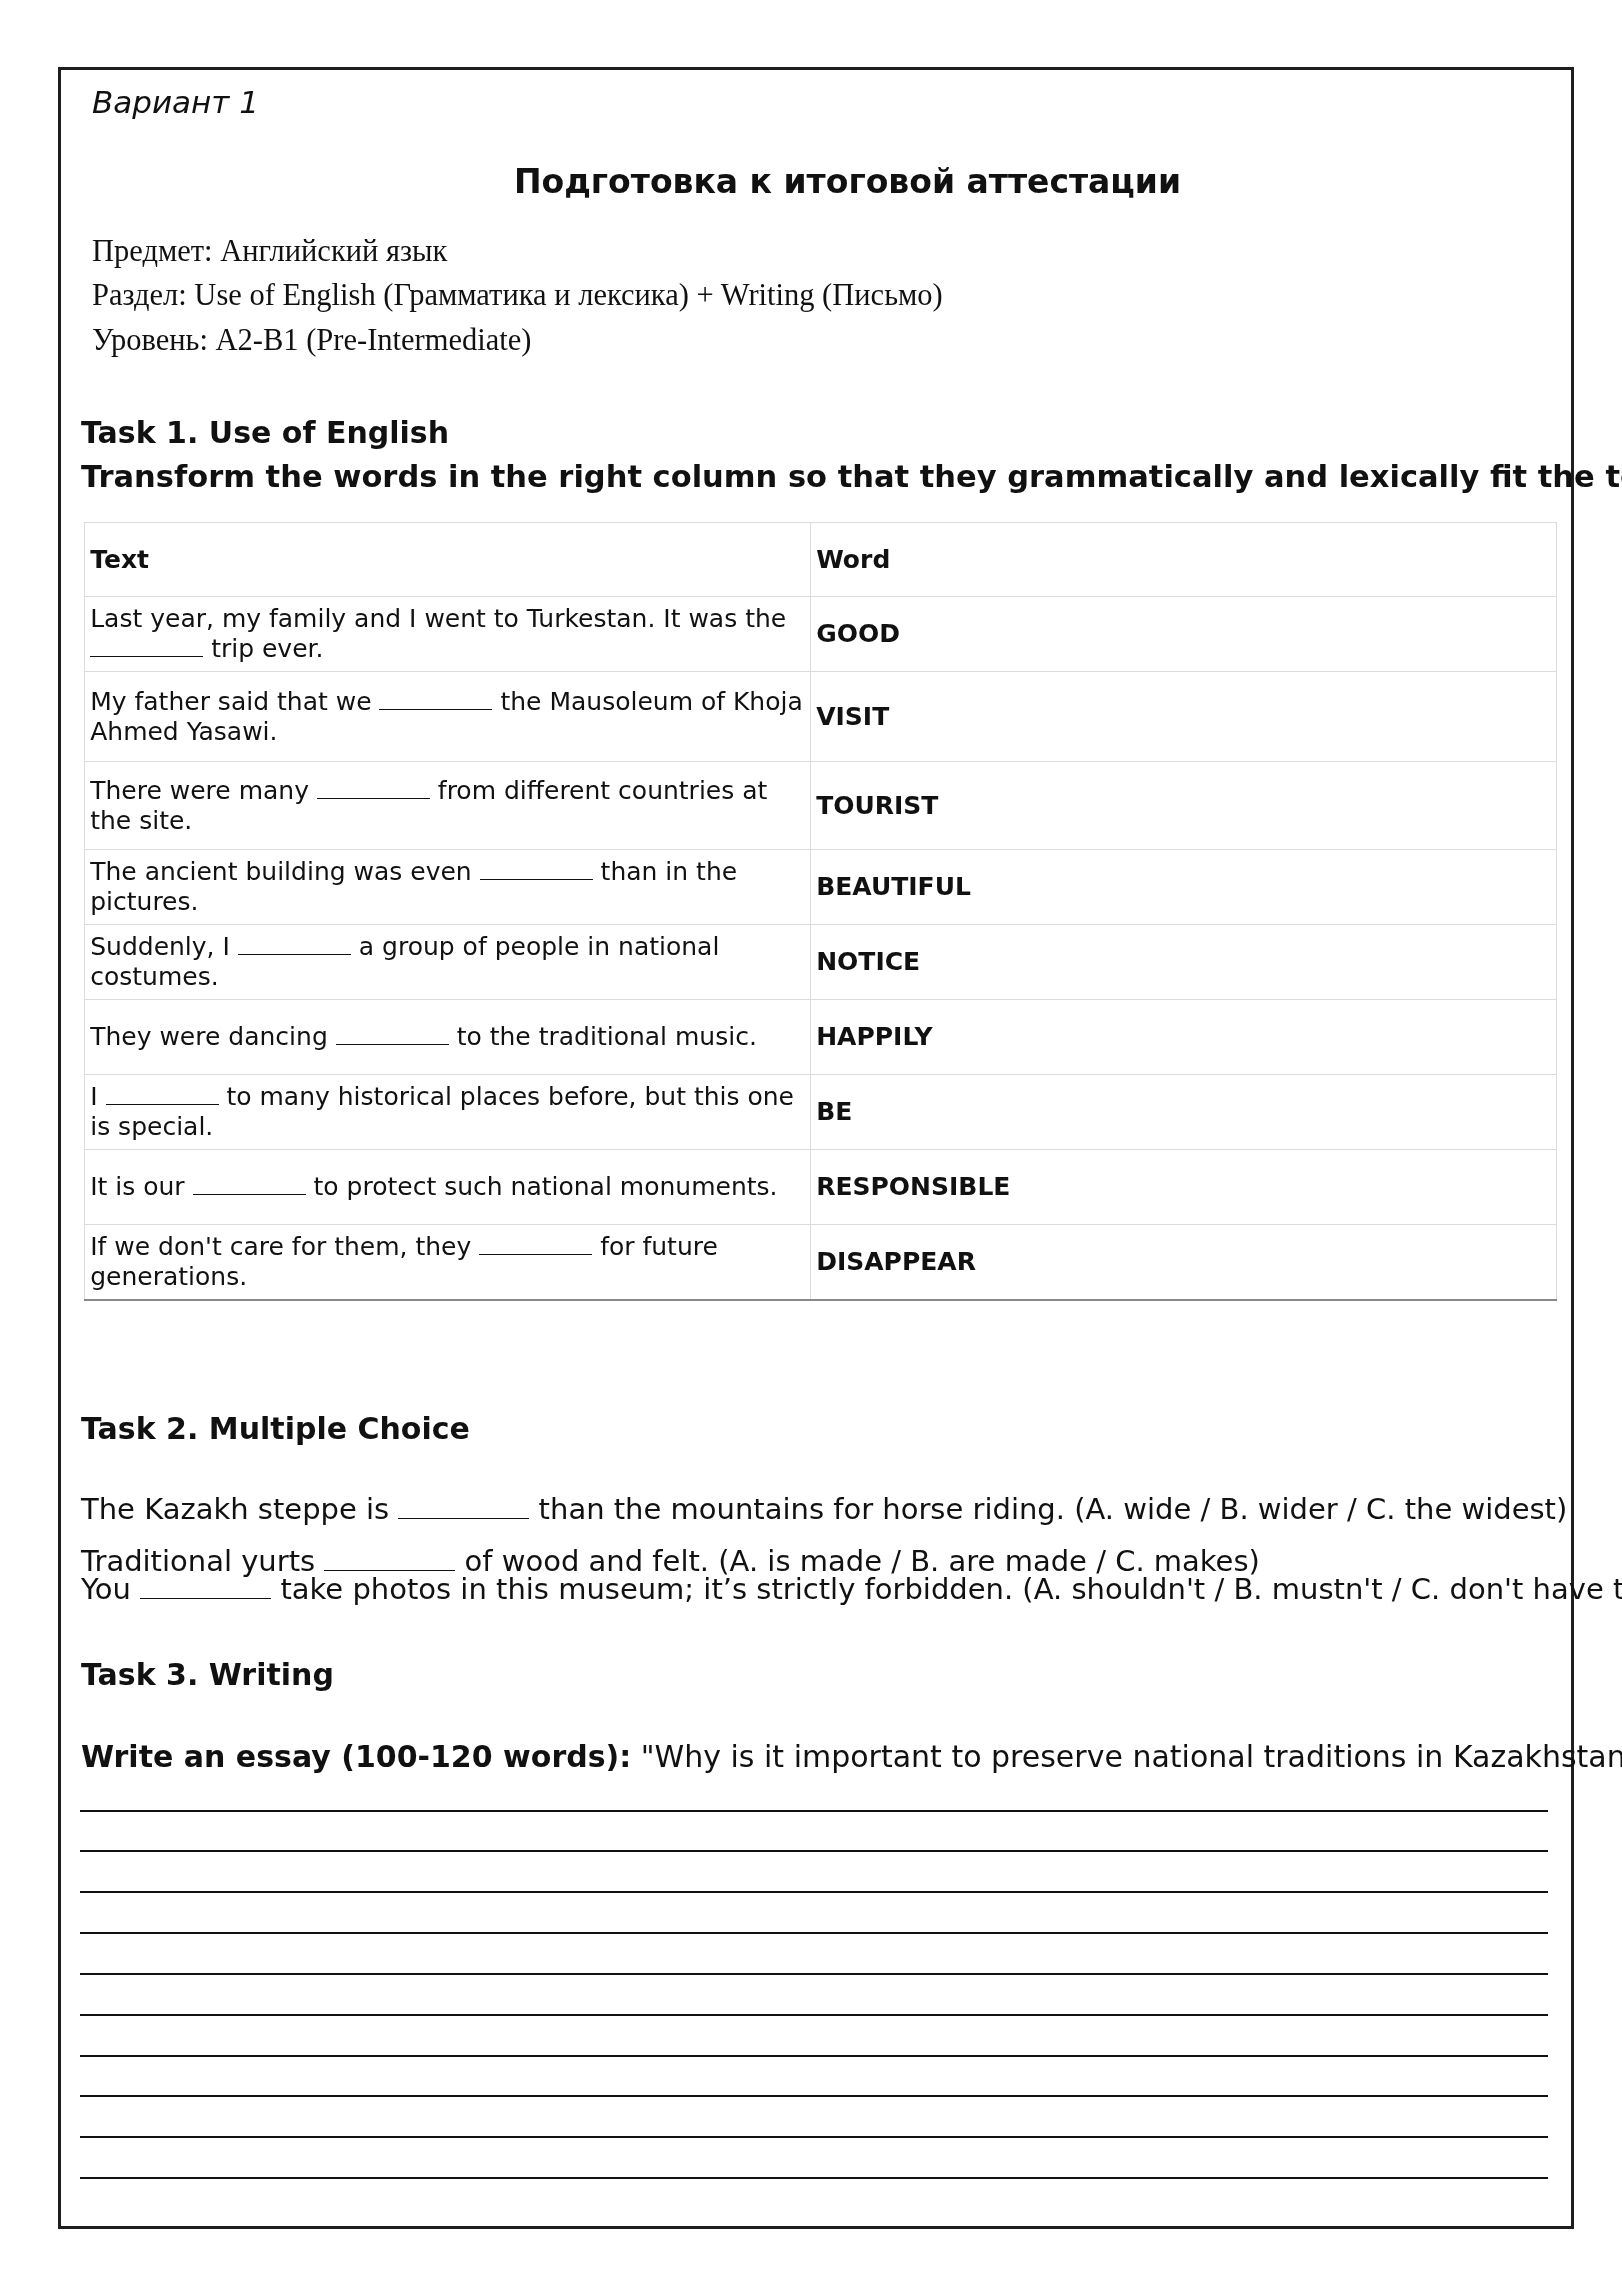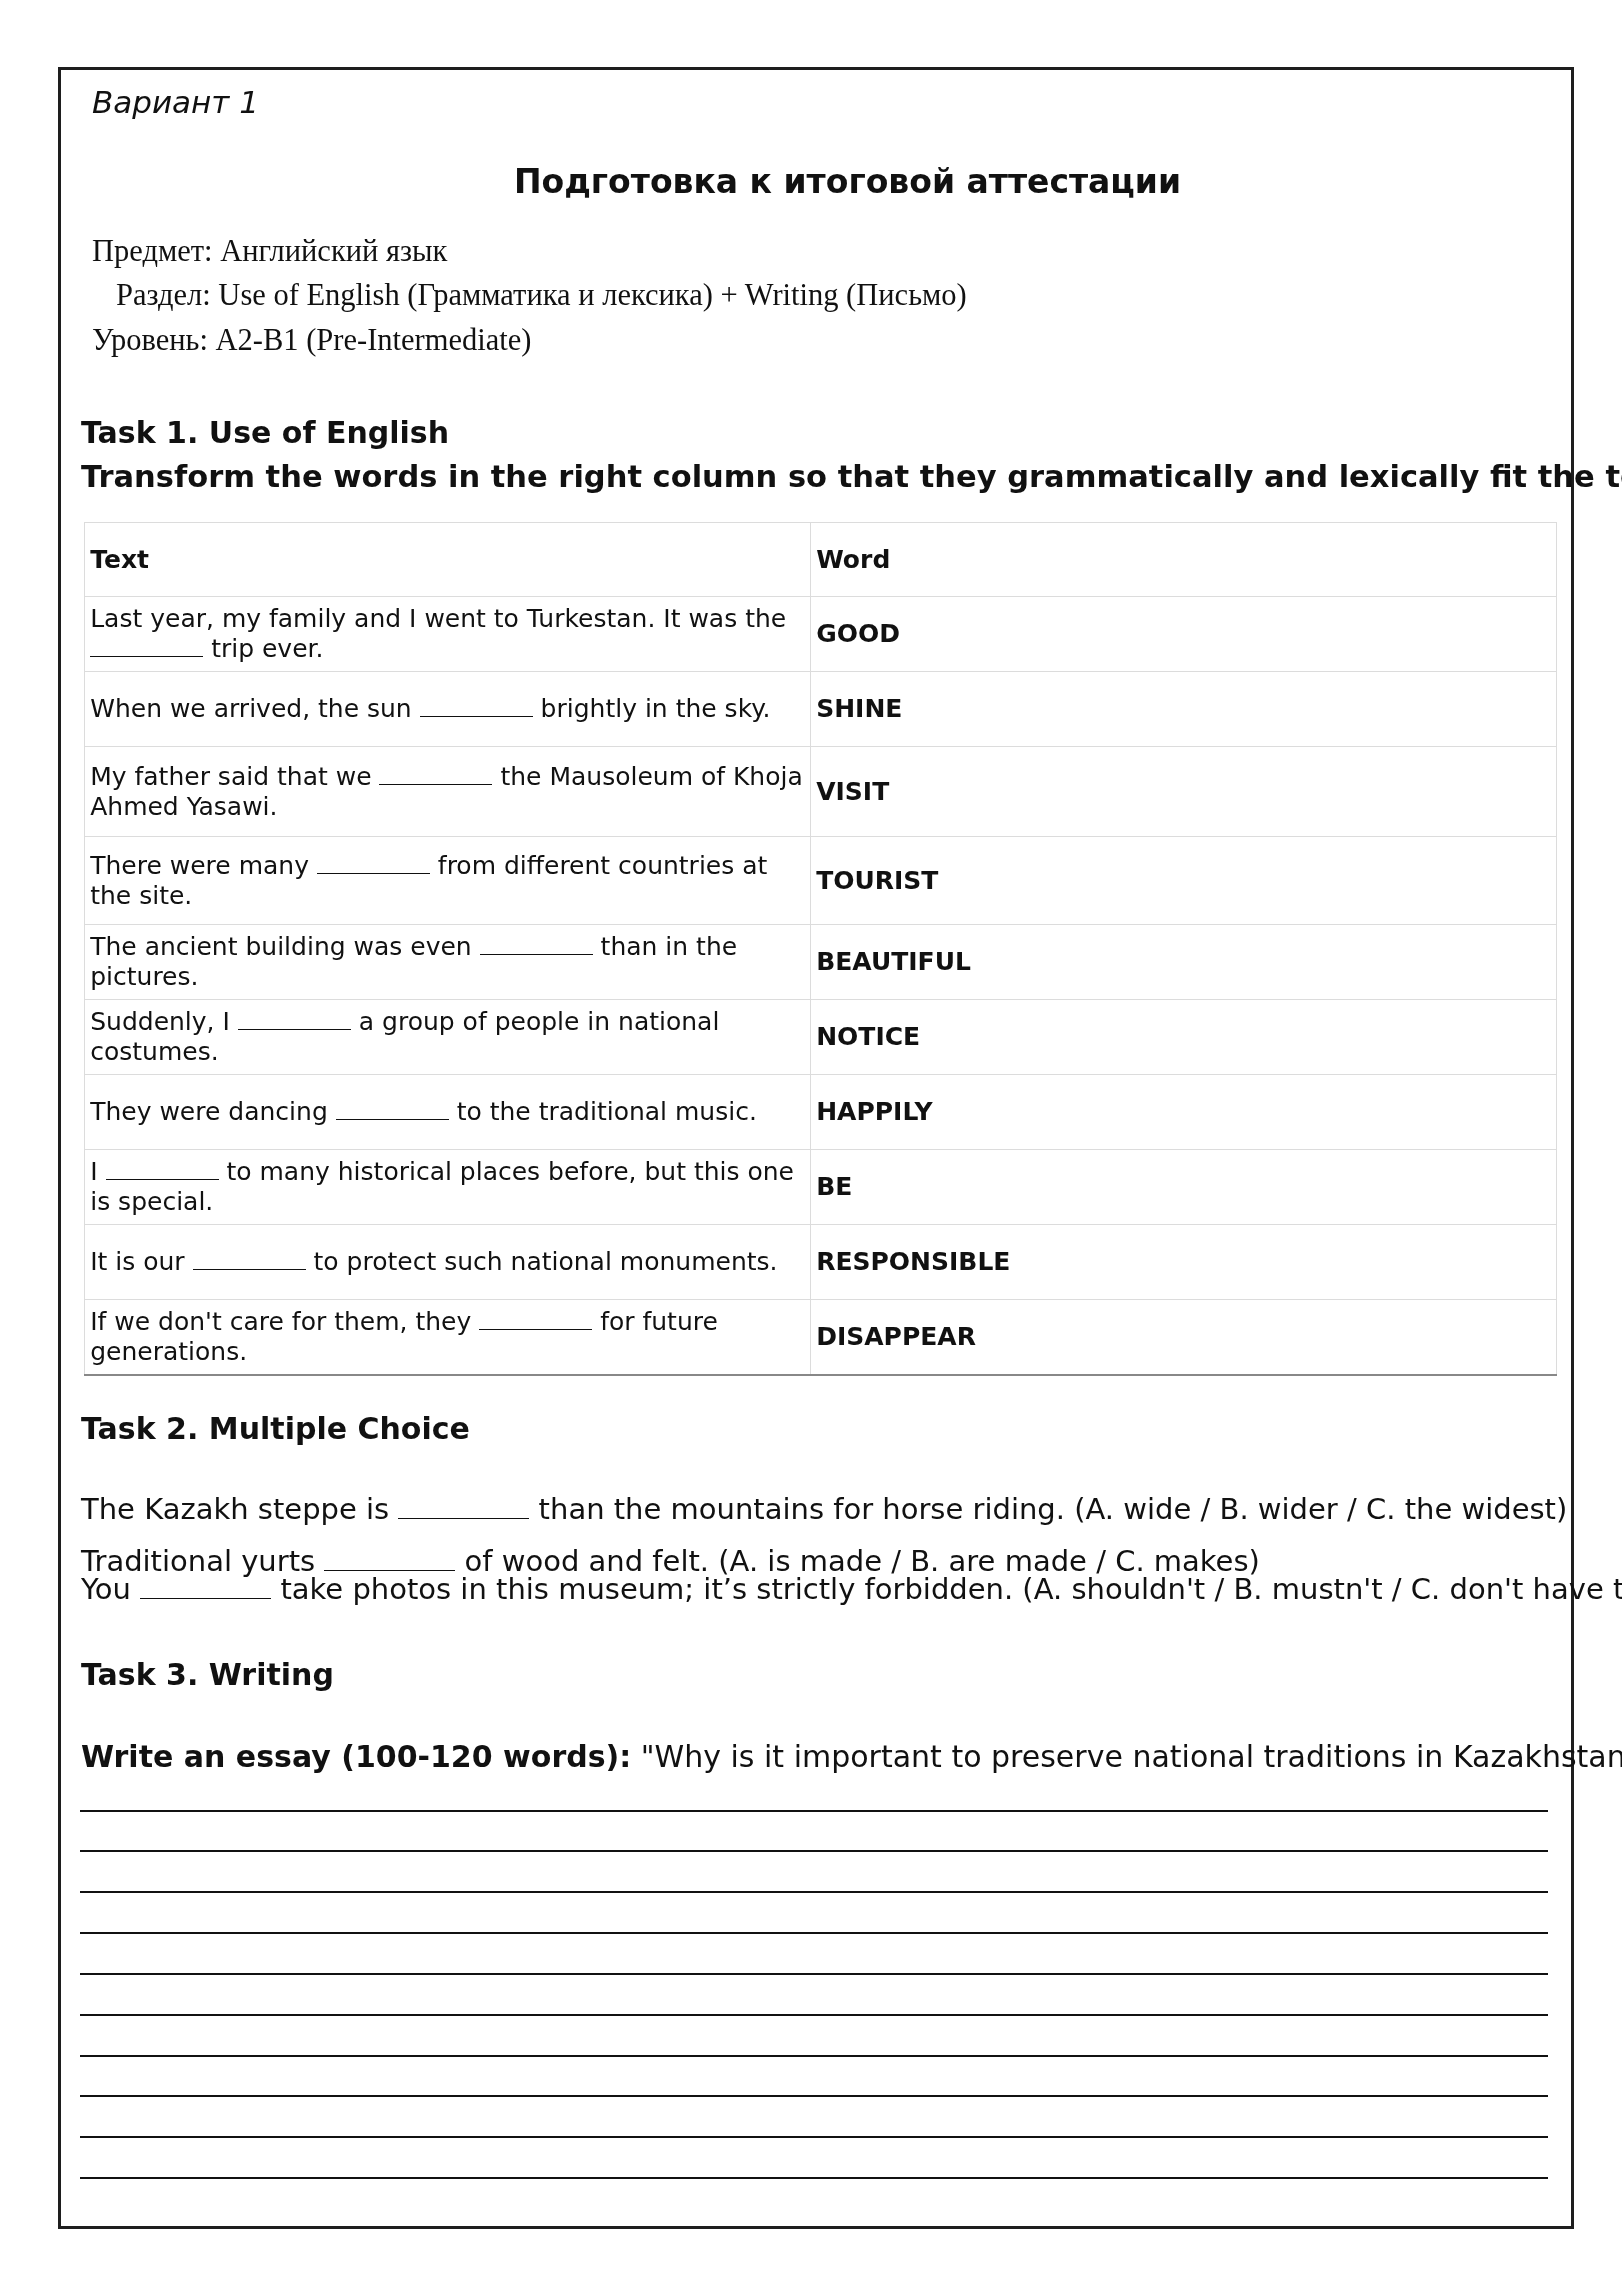--- a/index.html
+++ b/index.html
@@ -9,21 +9,21 @@
     color: #111111;
   }
   .frame {
     position: absolute; left: 58px; top: 67px; width: 1516px; height: 2162px;
     border: 3.5px solid #1e1e1e; box-sizing: border-box;
   }
   .abs { position: absolute; white-space: nowrap; }
   .variant { left: 92px; top: 84px; font-size: 31px; font-style: italic; }
   .title { left: 0; width: 1623px; top: 162px; text-align: center; font-size: 33px; font-weight: bold; margin-left: 36px; }
   .meta { left: 92px; font-size: 30.5px; font-family: Liberation Serif, serif; }
-  .m1 { top: 234px; } .m2 { top: 278px; margin-left: 24px; } .m3 { top: 323px; }
+  .m1 { top: 234px; } .m2 { top: 278px; } .m3 { top: 323px; }
   .task-h { left: 81px; font-size: 30px; font-weight: bold; }
   .t1 { top: 415px; }
   .t1b { top: 459px; font-size: 30.5px; }
   table.words {
     position: absolute; left: 84px; top: 522px; width: 1473px;
     border-collapse: collapse; table-layout: fixed;
     font-size: 25px; line-height: 30px;
   }
   table.words td, table.words th {
     border: 1.7px solid #dcdcdc; padding: 3.5px 5.2px; vertical-align: middle; text-align: left;
@@ -64,24 +64,20 @@
   <thead>
     <tr>
       <th>Text</th>
       <th>Word</th>
     </tr>
   </thead>
   <tbody id="task1-body">
       <tr style="height: 75px;">
         <td><span>Last year, my family and I went to Turkestan. It was the </span><span class="blank"></span><span> trip ever.</span></td>
         <td class="w">GOOD</td>
-      </tr>
-      <tr style="height: 75px;">
-        <td><span>When we arrived, the sun </span><span class="blank"></span><span> brightly in the sky.</span></td>
-        <td class="w">SHINE</td>
       </tr>
       <tr style="height: 90px;">
         <td><span>My father said that we </span><span class="blank"></span><span> the Mausoleum of Khoja Ahmed Yasawi.</span></td>
         <td class="w">VISIT</td>
       </tr>
       <tr style="height: 88px;">
         <td><span>There were many </span><span class="blank"></span><span> from different countries at the site.</span></td>
         <td class="w">TOURIST</td>
       </tr>
       <tr style="height: 75px;">

